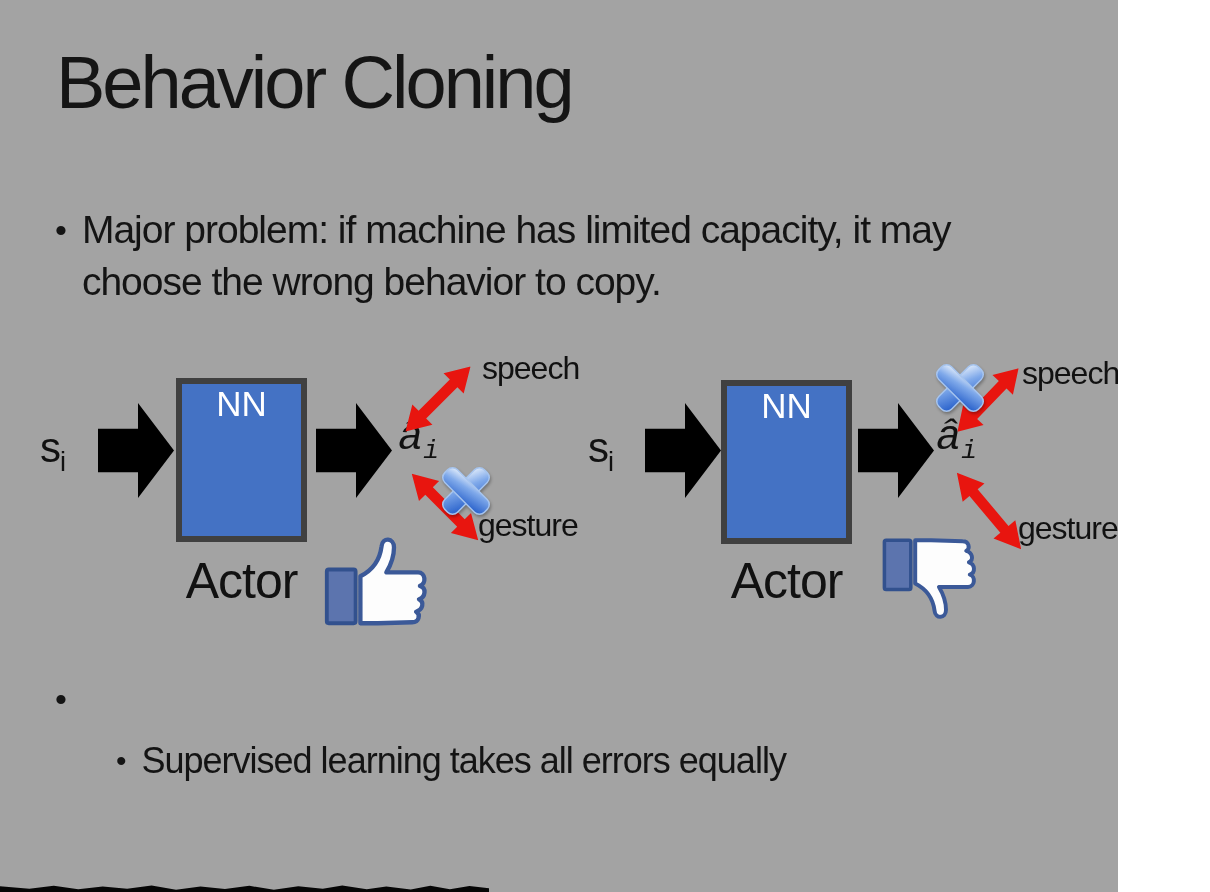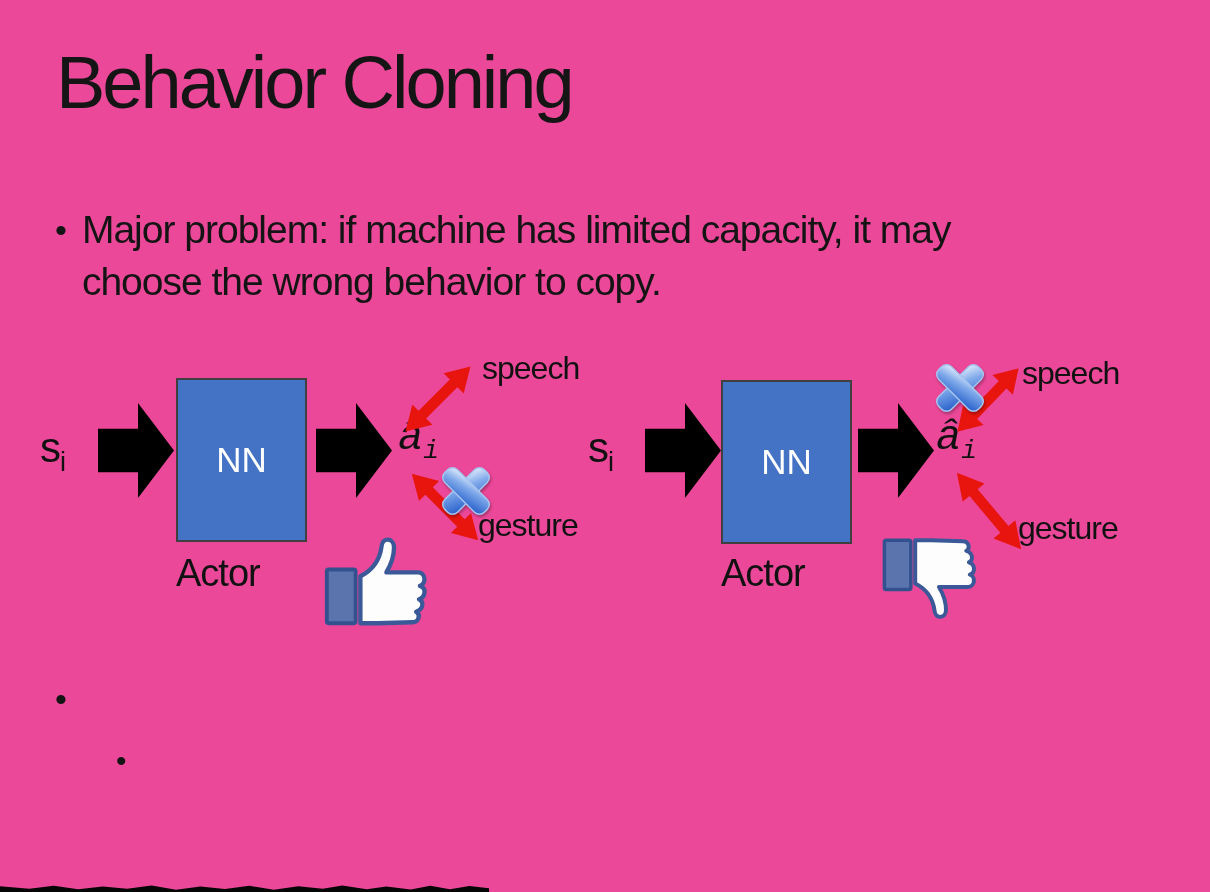--- a/index.html
+++ b/index.html
@@ -1,18 +1,18 @@
 <!DOCTYPE html>
 <html><head>
 <meta charset="utf-8">
 <style>
   html,body { margin:0; padding:0; background:#ffffff; }
   #stage {
-    position:relative; width:1210px; height:892px;
-    background:#ec4899; overflow:hidden;
+    position:relative; width:1118px; height:892px;
+    background:#a3a3a3; overflow:hidden;
     font-family:"Liberation Sans", sans-serif;
     color:#141414;
   }
   .abs { position:absolute; }
 
   
   .title {
     left:56px; top:40px;
     font-size:74px; font-weight:400; letter-spacing:-3px;
     color:#151515; white-space:nowrap;
@@ -25,25 +25,25 @@
   .b1 .bullet-dot { font-size:34px; line-height:1.55; margin-right:16px; }
   .b2 { left:55px; top:674px; width:1120px; font-size:39px; letter-spacing:-1px; line-height:1.3; }
   .b2 .bullet-dot { font-size:34px; line-height:1.5; margin-right:16px; }
   .b3 { left:116px; top:738px; width:1000px; font-size:36px; letter-spacing:-1px; line-height:1.3; }
   .b3 .bullet-dot { font-size:30px; line-height:1.55; margin-right:16px; }
 
   
   .io-label { font-size:42px; letter-spacing:-1px; color:#111; white-space:nowrap; }
   .io-label sub { font-size:27px; }
   .nn-box {
-    background:#4472C4; border:2px solid #404040; box-sizing:border-box;
-    display:flex; align-items:center; justify-content:center;
+    background:#4472C4; border:6px solid #404040; box-sizing:border-box;
+    display:flex; align-items:flex-start; justify-content:center;
     color:#ffffff; font-size:35px; letter-spacing:0px;
   }
-  .actor-label { font-size:38px; letter-spacing:-1px; color:#111; }
+  .actor-label { text-align:center; font-size:50px; letter-spacing:-1px; color:#111; }
   .ahat {
     font-family:Liberation Mono, monospace; font-style:italic;
     font-size:42px; color:#111; white-space:nowrap;
   }
   .ahat sub { font-size:26px; }
   .mode-label { font-size:32px; letter-spacing:-1px; color:#111; white-space:nowrap; }
   .block-arrow svg, .rarrow svg { display:block; width:100%; height:100%; }
   .rarrow { transform-origin:center center; }
   .xmark { filter:drop-shadow(1.5px 2.5px 1.5px rgba(0,0,0,0.30)); z-index:5; }
   .thumb svg { display:block; width:100%; height:100%; }
@@ -224,17 +224,18 @@
                C108,41 109,53 102,55 C109,57 108,67 101,69 C107,72 105,80 98,82 C103,85 101,93 94,93 L58,94 Z" fill="#FDFDFD" stroke="#3B5998" stroke-width="4.5" stroke-linejoin="round"></path>
     </svg>
   </div>
 
   <div class="abs bullet-row b2">
     <span class="bullet-dot">•</span>
   </div>
 
   <div class="abs bullet-row b3">
     <span class="bullet-dot">•</span>
+    <span>Supervised learning takes all errors equally</span>
   </div>
 
   <div class="abs cutoff"></div>
 
 </div>
 
 </body></html>

